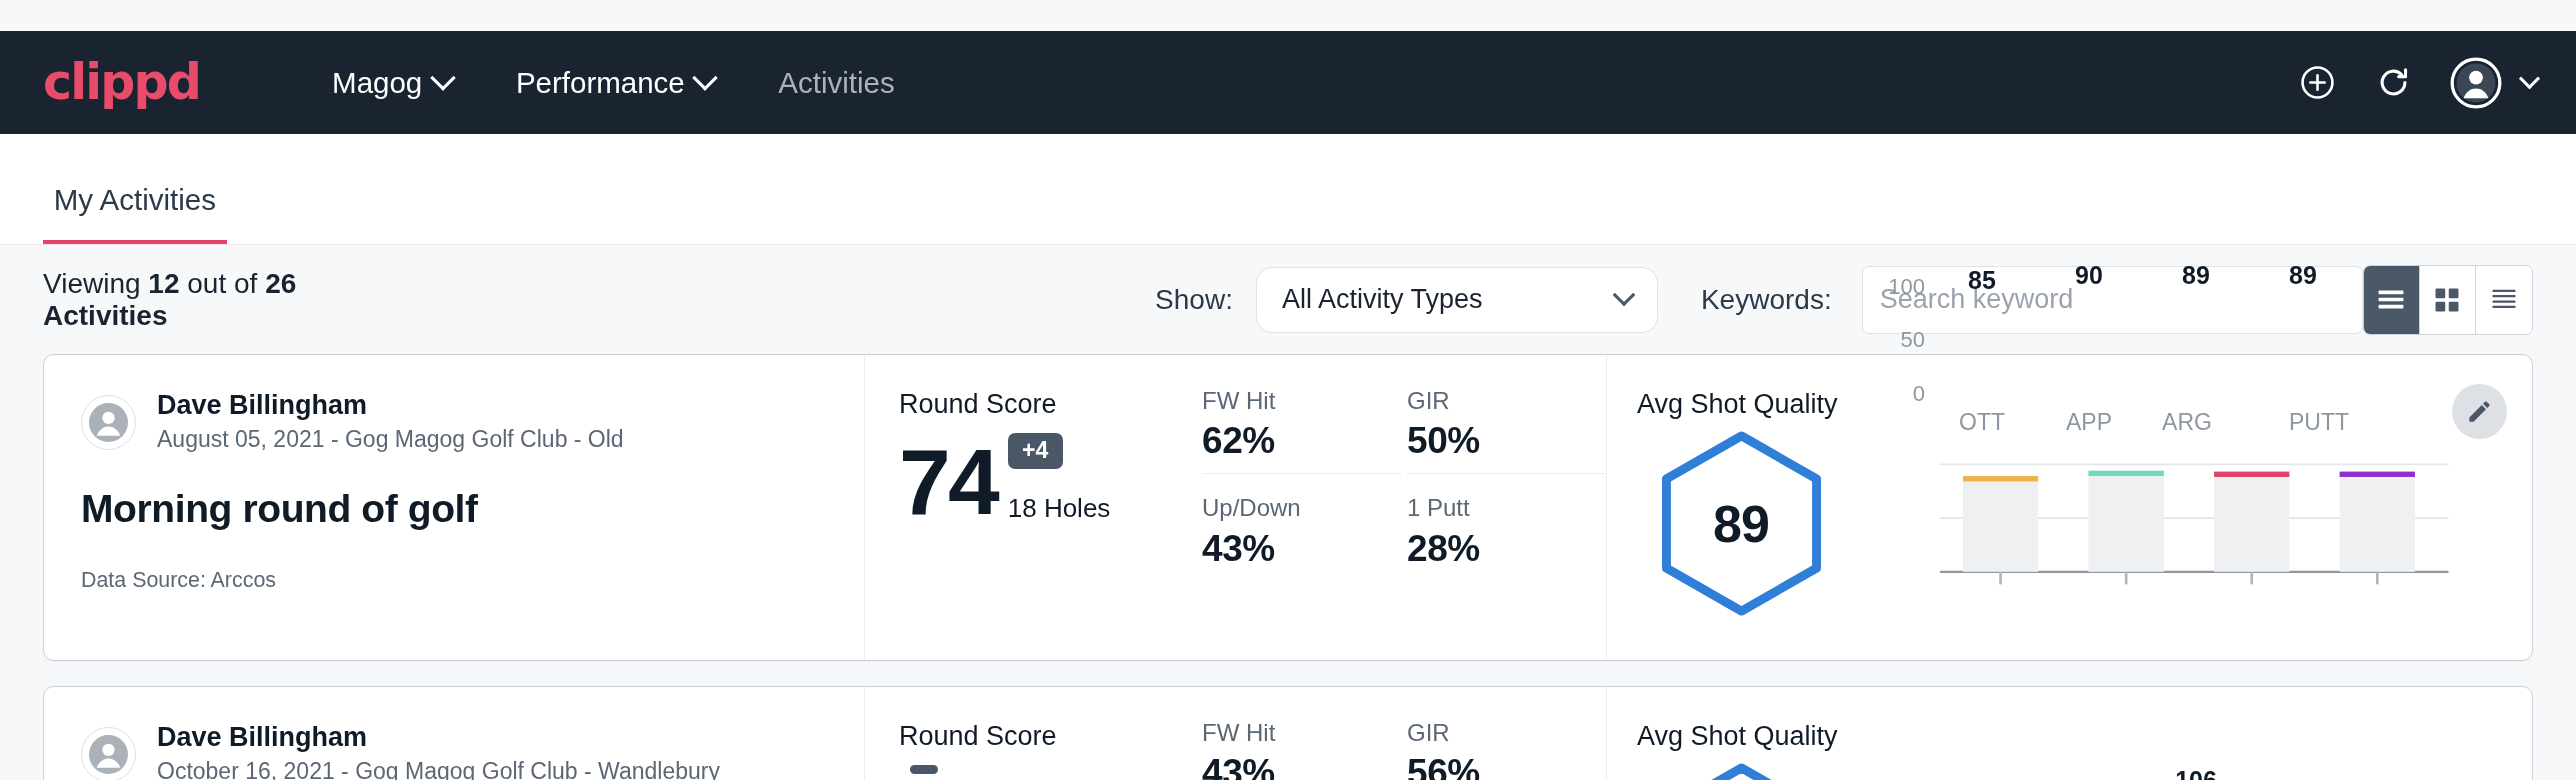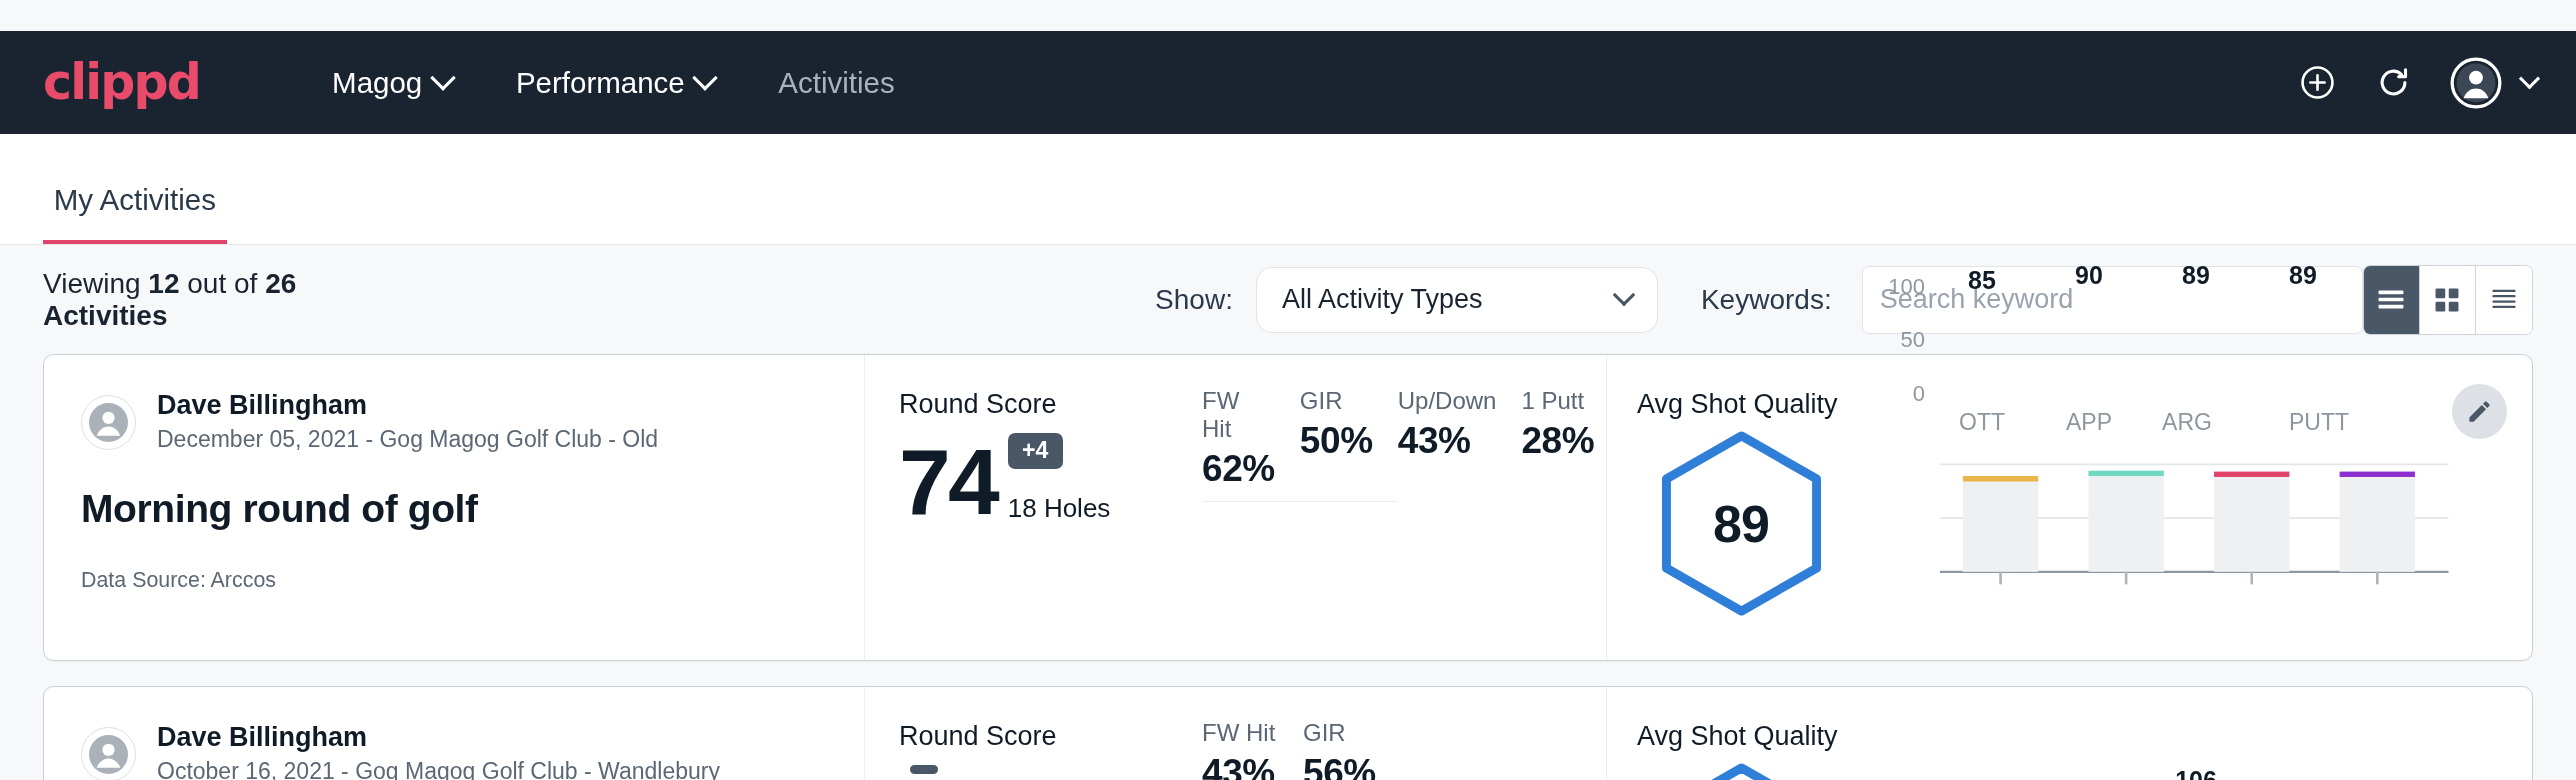--- a/index.html
+++ b/index.html
@@ -181,21 +181,21 @@
   .badge {
     background: #4a5766; color: #fff;
     font-size: 23px; font-weight: 700;
     border-radius: 7.1px;
     padding: 4.5px 14.3px;
     align-self: flex-start;
   }
   .holes { font-size: 26px; color: #101b28; }
 
   .col-stats { width: 420px; padding: 32px 0 0 16px; }
-  .stat-grid { display: grid; grid-template-columns: 1fr 1fr 1fr 1fr; }
+  .stat-grid { display: grid; grid-template-columns: 1fr 1fr; gap: 6px; }
   .stat-cell { padding: 0 25px 0 0; }
   .stat-cell.top { border-bottom: 0.9px solid #ebedf0; padding-bottom: 10.7px; margin-bottom: 14.3px; }
   .stat-k { font-size: 24px; color: #5b6775; }
   .stat-v { font-size: 37px; font-weight: 700; color: #101b28; margin-top: 5.4px; letter-spacing: -0.4px; }
 
   .col-quality { flex: 1; padding: 34px 0 0 0; border-left: 0.9px solid #eceef1; display: flex; flex-direction: column; }
   .q-head { font-size: 27px; color: #101b28; padding-left: 30px; }
   .q-body { display: flex; align-items: flex-start; margin-top: 7.1px; }
   .hex-wrap { width: 268px; display: flex; justify-content: center; position: relative; }
   .hex-num {
@@ -324,21 +324,21 @@
       <div class="person-row">
         <div class="pavatar">
           <svg width="41" height="41" viewBox="0 0 40 40">
             <circle cx="20" cy="20" r="19" fill="#aab1b8"></circle>
             <circle cx="20" cy="15.5" r="6" fill="#ffffff"></circle>
             <path d="M8.5 33c2.2-6 6.6-9.2 11.5-9.2S29.3 27 31.5 33z" fill="#ffffff"></path>
           </svg>
         </div>
         <div>
           <div class="pname">Dave Billingham</div>
-          <div class="pmeta">December 05, 2021 - Gog Magog Golf Club - Old</div>
+          <div class="pmeta">August 05, 2021 - Gog Magog Golf Club - Old</div>
         </div>
       </div>
       <div class="ctitle">Morning round of golf</div>
       <div class="csource">Data Source: Arccos</div>
     </div>
 
     <div class="col-score">
       <div class="sec-label">Round Score</div>
       <div class="score-row">
         <div class="score-num">74</div>

